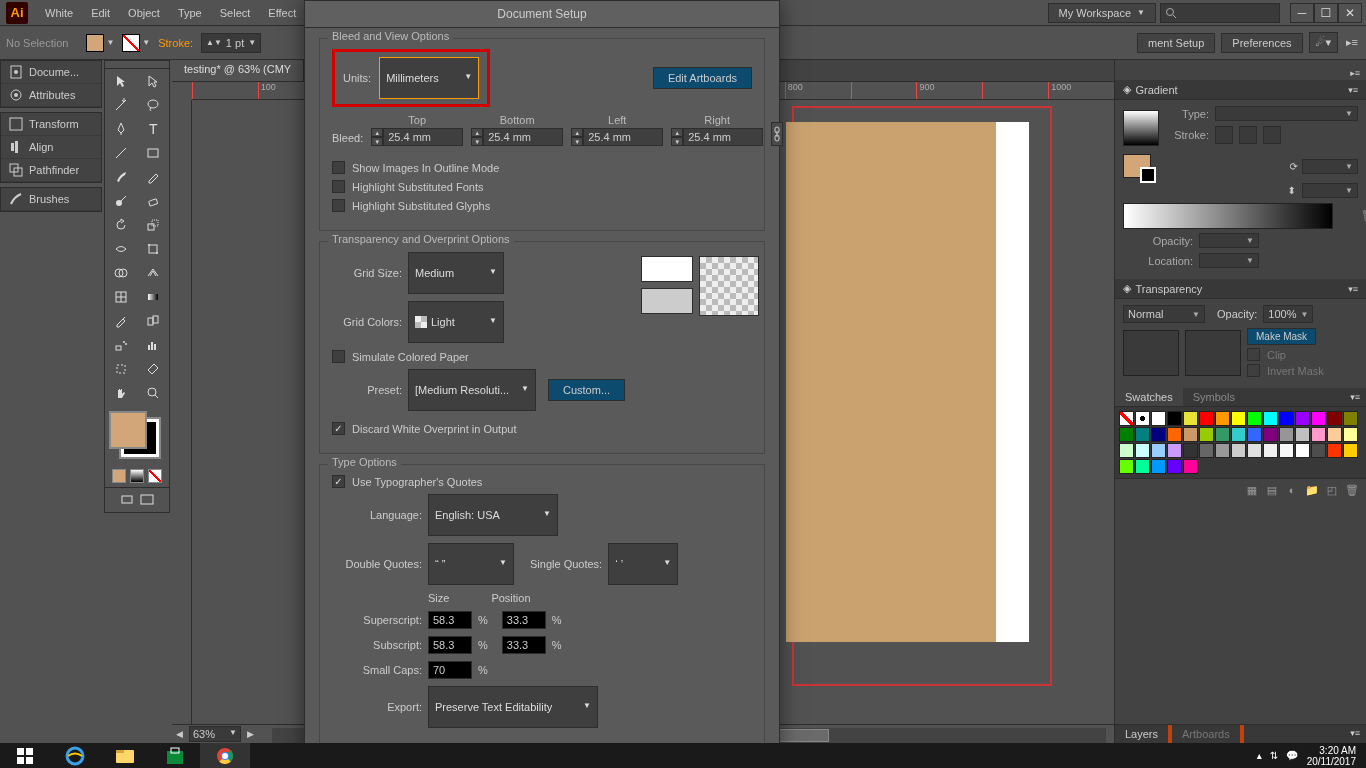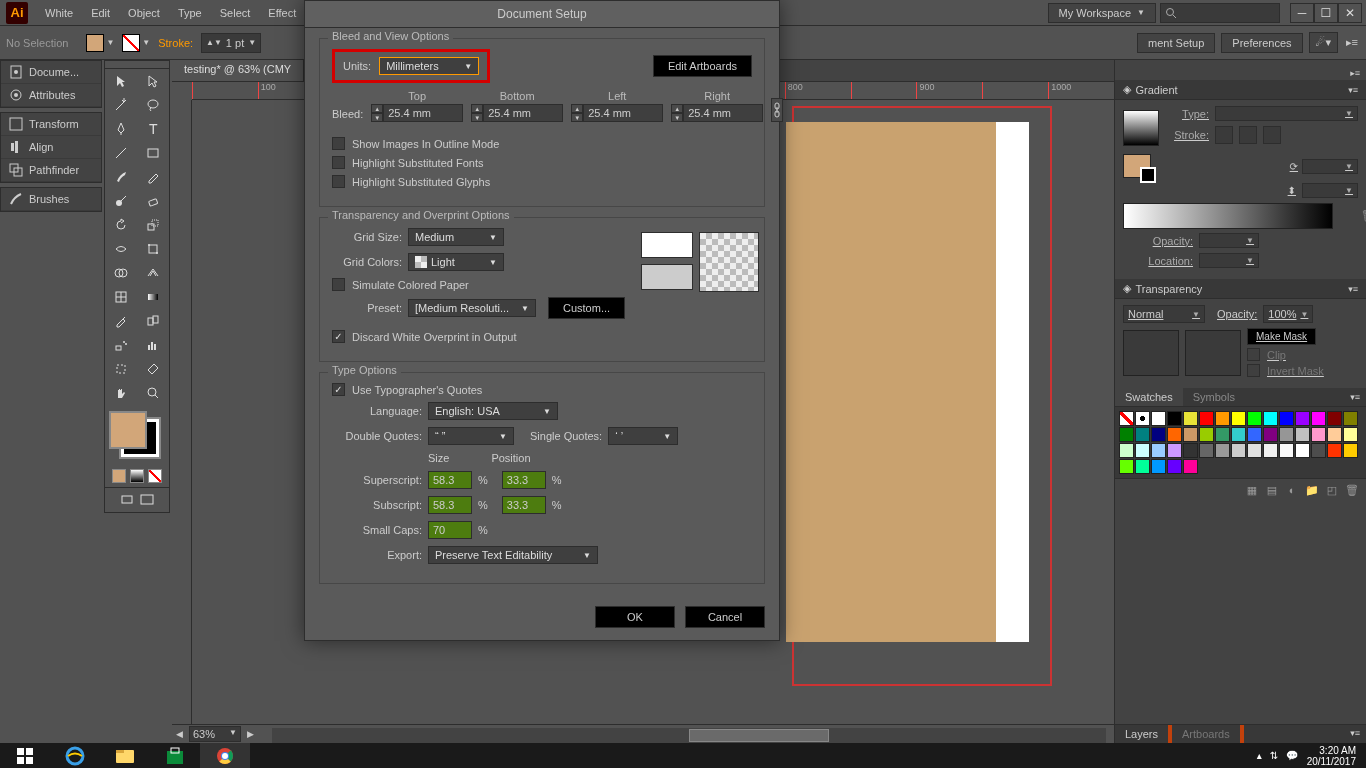--- a/index.html
+++ b/index.html
@@ -59,21 +59,21 @@
 .canvas-status{ position:absolute; bottom:25px; left:172px; right:252px; height:19px; background:#525252; border-top:1px solid #2d2d2d; display:flex; align-items:center; gap:6px; padding:0 4px;}
 .zoom-field{ width:52px; background:#3a3a3a; border:1px solid #2d2d2d; padding:1px 3px; display:flex; justify-content:space-between;}
 .hscroll{position:absolute;bottom:25px;left:272px;right:260px;height:15px;background:#434343;}
 .hscroll-thumb{position:absolute;left:50%;width:140px;height:13px;top:1px;background:#6a6a6a;border:1px solid #888;}
 
 
 .right-panels { position:absolute; top:60px; right:0; width:252px; bottom:25px; background:#434343; border-left:1px solid #2d2d2d; display:flex; flex-direction:column; }
 .right-header { background:#383838; padding:3px 8px; border-bottom:1px solid #2d2d2d; display:flex; align-items:center; }
 .right-header .flex-r{margin-left:auto;}
 .panel-body { padding:6px 8px; }
-.form-row { display:flex; align-items:center; gap:6px; margin-bottom:5px;text-decoration:underline; }
+.form-row { display:flex; align-items:center; gap:6px; margin-bottom:5px; }
 .form-row .flabel { width:70px; text-align:right; color:#aaa; }
 .dropdown { background:#3a3a3a; border:1px solid #2d2d2d; padding:2px 4px; display:flex; align-items:center; justify-content:space-between; min-width:50px;}
 .dropdown .arr { font-size:8px; color:#aaa; }
 .grad-preview { width:210px; height:26px; background:linear-gradient(90deg,#fff,#000); border:1px solid #222; margin:4px 0;}
 .btn-sq{ width:18px; height:18px; background:#3a3a3a; border:1px solid #2d2d2d;}
 .swatches-grid { display:flex; flex-wrap:wrap; gap:1px; padding:4px; background:#383838;}
 .sw { width:15px; height:15px; border:1px solid #222;}
 .panel-footer{display:flex;gap:4px;padding:3px 6px;border-top:1px solid #2d2d2d;justify-content:flex-end;}
 .foot-ico{width:16px;height:16px;display:flex;align-items:center;justify-content:center;color:#999;font-size:11px;}
 .bottom-tabs { margin-top:auto; }
@@ -82,37 +82,37 @@
 .bottom-tab.inactive{color:#777;}
 
 
 .dialog { position:absolute; top:0; left:304px; width:476px; background:#5a5a5a; border:1px solid #2d2d2d; box-shadow:0 0 20px rgba(0,0,0,.5); color:#ccc; }
 .dialog-title { text-align:center; padding:6px; background:#606060; border-bottom:1px solid #2d2d2d; font-size:12px; }
 .dialog-body { padding:10px 14px 4px; }
 .fieldset { border:1px solid #474747; padding:10px 12px 12px; margin-bottom:10px; position:relative; }
 .fieldset-label { position:absolute; top:-9px; left:8px; background:#5a5a5a; padding:0 4px; color:#bbb; }
 .dlg-row { display:flex; align-items:center; gap:6px; margin-bottom:7px; }
 .dlg-label { text-align:right; color:#ccc; }
-.dlg-select { background:#3f3f3f; border:1px solid #2d2d2d; padding:2px 6px; display:flex; align-items:center; justify-content:space-between; color:#ddd; }
+.dlg-select { background:#3f3f3f; border:1px solid #2d2d2d; padding:14px 6px; display:flex; align-items:flex-start; justify-content:space-between; color:#ddd; }
 .dlg-select .arr{font-size:8px;margin-left:8px;}
 .highlight-red { border:3px solid #d40000; padding:5px 8px; display:inline-flex; align-items:center; gap:8px;}
 .units-select{ border:1px solid #ff9a00 !important; }
-.dlg-btn { background:#000000; border:1px solid #2d2d2d; padding:4px 14px; text-align:center; }
+.dlg-btn { background:#0c4a6e; border:1px solid #2d2d2d; padding:4px 14px; text-align:center; }
 .bleed-col{display:flex;flex-direction:column;align-items:center;gap:2px;}
 .bleed-col .hdr{color:#bbb;font-size:11px;}
 .spin-input { display:flex; align-items:center; }
 .spin-btns{display:flex;flex-direction:column;width:12px;}
 .spin-btn{height:9px;background:#4a4a4a;border:1px solid #2d2d2d;font-size:6px;display:flex;align-items:center;justify-content:center;}
 .spin-field{width:80px;height:18px;background:#3f3f3f;border:1px solid #2d2d2d;padding:0 4px;display:flex;align-items:center;}
 .link-btn{width:18px;height:24px;background:#4a4a4a;border:1px solid #2d2d2d;display:flex;align-items:center;justify-content:center;}
 .checkbox-row{display:flex;align-items:center;gap:7px;margin-bottom:6px;}
 .chk{width:13px;height:13px;background:#3f3f3f;border:1px solid #2d2d2d;display:flex;align-items:center;justify-content:center;font-size:10px;color:#ddd;}
 .color-chip{width:52px;height:26px;border:1px solid #2d2d2d;}
 .checker{background:repeating-conic-gradient(#bbb 0 25%,#eee 0 50%) 0 0/12px 12px;}
-.num-input{width:44px;height:18px;background:#4d7c0f;border:1px solid #2d2d2d;padding:0 4px;display:flex;align-items:center;}
+.num-input{width:44px;height:18px;background:#000000;border:1px solid #2d2d2d;padding:0 4px;display:flex;align-items:center;}
 .dialog-footer{display:flex;justify-content:flex-end;gap:10px;padding:8px 14px 12px;}
 .dialog-footer .dlg-btn{min-width:80px;}
 
 
 .taskbar { position:absolute; bottom:0; left:0; right:0; height:25px; background:#1a1a1a; display:flex; align-items:center; }
 .task-btn { width:50px; height:25px; display:flex; align-items:center; justify-content:center; }
 .task-btn.active{ background:#333; }
 .taskbar .tray{margin-left:auto;display:flex;align-items:center;gap:8px;padding-right:10px;color:#fff;font-size:10px;}
 .tray-time{display:flex;flex-direction:column;align-items:flex-end;line-height:1.1;}
 

